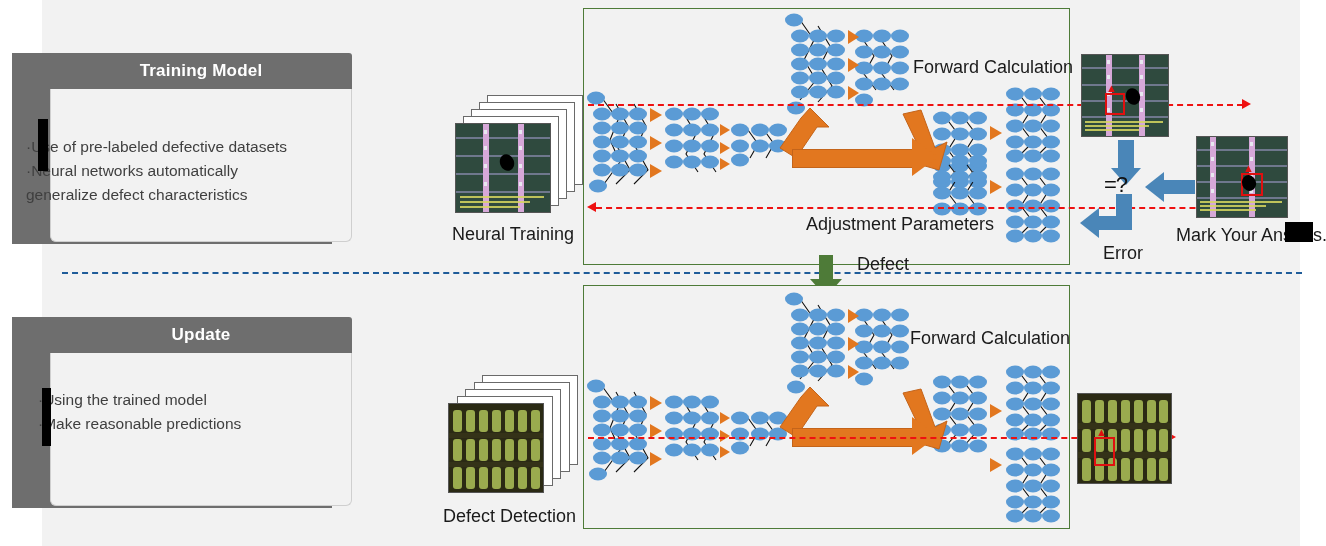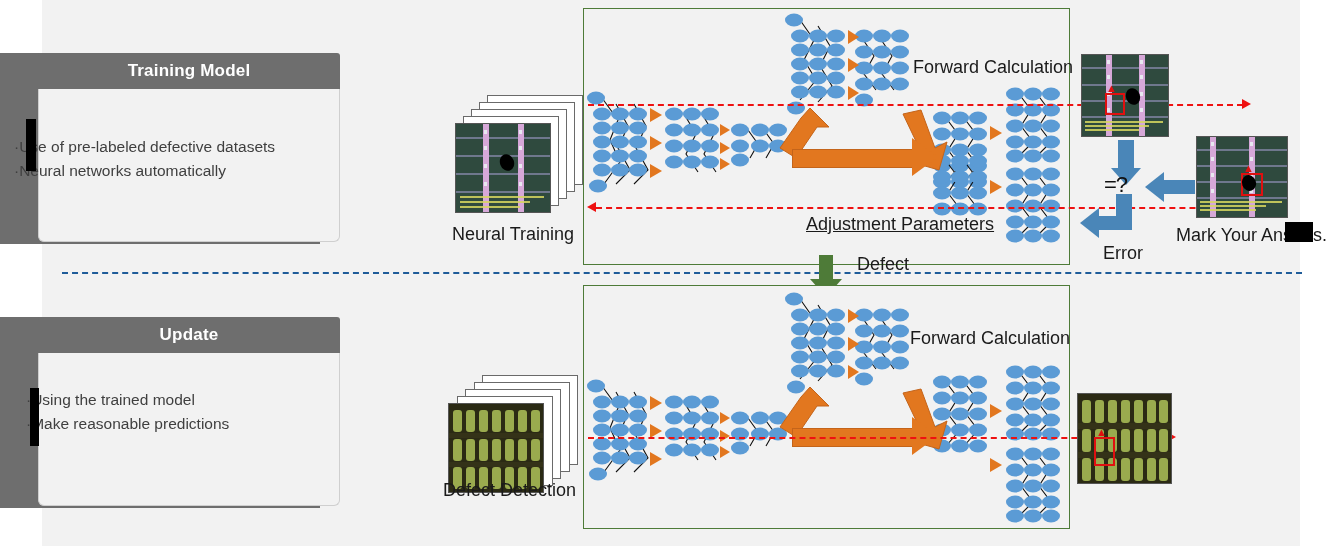--- a/index.html
+++ b/index.html
@@ -4,21 +4,21 @@
 <style>
   html,body{margin:0;padding:0;background:#ffffff;}
   body{width:1326px;height:546px;position:relative;overflow:hidden;
        font-family:"Liberation Sans","DejaVu Sans",sans-serif;}
 
   #stage{position:absolute;left:0;top:0;width:1326px;height:546px;}
 
   .page-bg{position:absolute;left:42px;top:0;width:1258px;height:546px;background:#f2f2f2;}
 
   
-  .panel{position:absolute;}
+  .panel{position:absolute;margin-left:12px;}
   .panel .shadow{position:absolute;left:0;top:0;background:#6e6e6e;}
   .panel .hdr{position:absolute;border-radius:3px 3px 0 0;
       color:#ffffff;font-size:17px;font-weight:bold;text-align:center;
       display:flex;align-items:center;justify-content:center;letter-spacing:.2px;}
   .panel .body{position:absolute;background:#f2f2f2;border:1px solid #cfcfcf;border-top:none;
       border-radius:0 0 6px 6px;}
   .bullets{position:absolute;font-size:15.5px;color:#3f3f3f;line-height:24px;}
   .bullets div{white-space:nowrap;}
   .blackbar{position:absolute;background:#000;}
 
@@ -77,20 +77,21 @@
 
   <div class="divider" style="left:62px;top:272px;width:1240px;"></div>
 
   <div class="panel" style="left:0;top:53px;width:340px;height:191px;">
     <div class="shadow" style="width:320px;height:191px;"></div>
     <div class="hdr" style="left:38px;top:0;width:302px;height:36px;background:#6e6e6e;">Training Model</div>
     <div class="body" style="left:38px;top:36px;width:300px;height:152px;"></div>
     <div class="bullets" style="left:14px;top:82px;">
       <div>·Use of pre-labeled defective datasets</div>
       <div>·Neural networks automatically</div>
+      <div>  generalize defect characteristics</div>
     </div>
     <div class="blackbar" style="left:26px;top:66px;width:10px;height:52px;"></div>
   </div>
 
   <div class="panel" style="left:0;top:317px;width:340px;height:191px;">
     <div class="shadow" style="width:320px;height:191px;"></div>
     <div class="hdr" style="left:38px;top:0;width:302px;height:36px;background:#6e6e6e;">Update</div>
     <div class="body" style="left:38px;top:36px;width:300px;height:152px;"></div>
     <div class="bullets" style="left:26px;top:71px;">
       <div>·Using the trained model</div>
@@ -316,21 +317,21 @@
     <div class="obar" style="left:0;top:9px;width:122px;height:17px;"></div>
     <div class="ohead" style="left:120px;top:-2px;"></div>
   </div>
 
   <div class="rline" style="left:588px;top:104px;width:655px;"></div>
   <div class="rhead right" style="left:1242px;top:99px;"></div>
   <div class="rline" style="left:596px;top:207px;width:690px;"></div>
   <div class="rhead left" style="left:587px;top:202px;"></div>
 
   <div class="lbl lbl-lg" style="left:913px;top:57px;">Forward Calculation</div>
-  <div class="lbl lbl-lg" style="left:806px;top:214px;text-decoration:underline;">Adjustment Parameters</div>
+  <div class="lbl lbl-lg" style="left:806px;top:214px;">Adjustment Parameters</div>
 
   <div class="stack" style="left:455px;top:95px;width:125px;height:120px;">
     <div class="sheet" style="left:32px;top:0;width:94px;height:88px;"></div>
     <div class="sheet" style="left:24px;top:7px;width:94px;height:88px;"></div>
     <div class="sheet" style="left:16px;top:14px;width:94px;height:88px;"></div>
     <div class="sheet" style="left:8px;top:21px;width:94px;height:88px;"></div>
     <div class="imgbox wafer" style="left:0;top:28px;width:94px;height:88px;">
       <svg width="94" height="88">
         <rect width="94" height="88" fill="#2f4a3e"></rect>
         <g stroke="#8f8fb5" stroke-width="1.4" opacity=".9">
@@ -688,21 +689,21 @@
             <rect x="69" y="63" width="9" height="22" rx="3"></rect>
           <rect x="82" y="63" width="9" height="22" rx="3"></rect>
         </g>
         <g fill="#3c3a1c" opacity=".55">
           <rect x="0" y="29" width="94" height="5"></rect>
             <rect x="0" y="58" width="94" height="5"></rect>
         </g>
       </svg>
     </div>
   </div>
-  <div class="lbl lbl-lg" style="left:443px;top:480px;">Defect Detection</div>
+  <div class="lbl lbl-lg" style="left:443px;top:506px;">Defect Detection</div>
 
   <div class="imgbox pcb" style="left:1077px;top:393px;width:93px;height:89px;">
     <svg width="93" height="89">
       <rect width="93" height="89" fill="#2b2a14"></rect>
       <g fill="#9aab4e">
         <rect x="4" y="6" width="9" height="23" rx="3"></rect>
           <rect x="17" y="6" width="9" height="23" rx="3"></rect>
         <rect x="30" y="6" width="9" height="23" rx="3"></rect>
           <rect x="43" y="6" width="9" height="23" rx="3"></rect>
         <rect x="56" y="6" width="9" height="23" rx="3"></rect>

